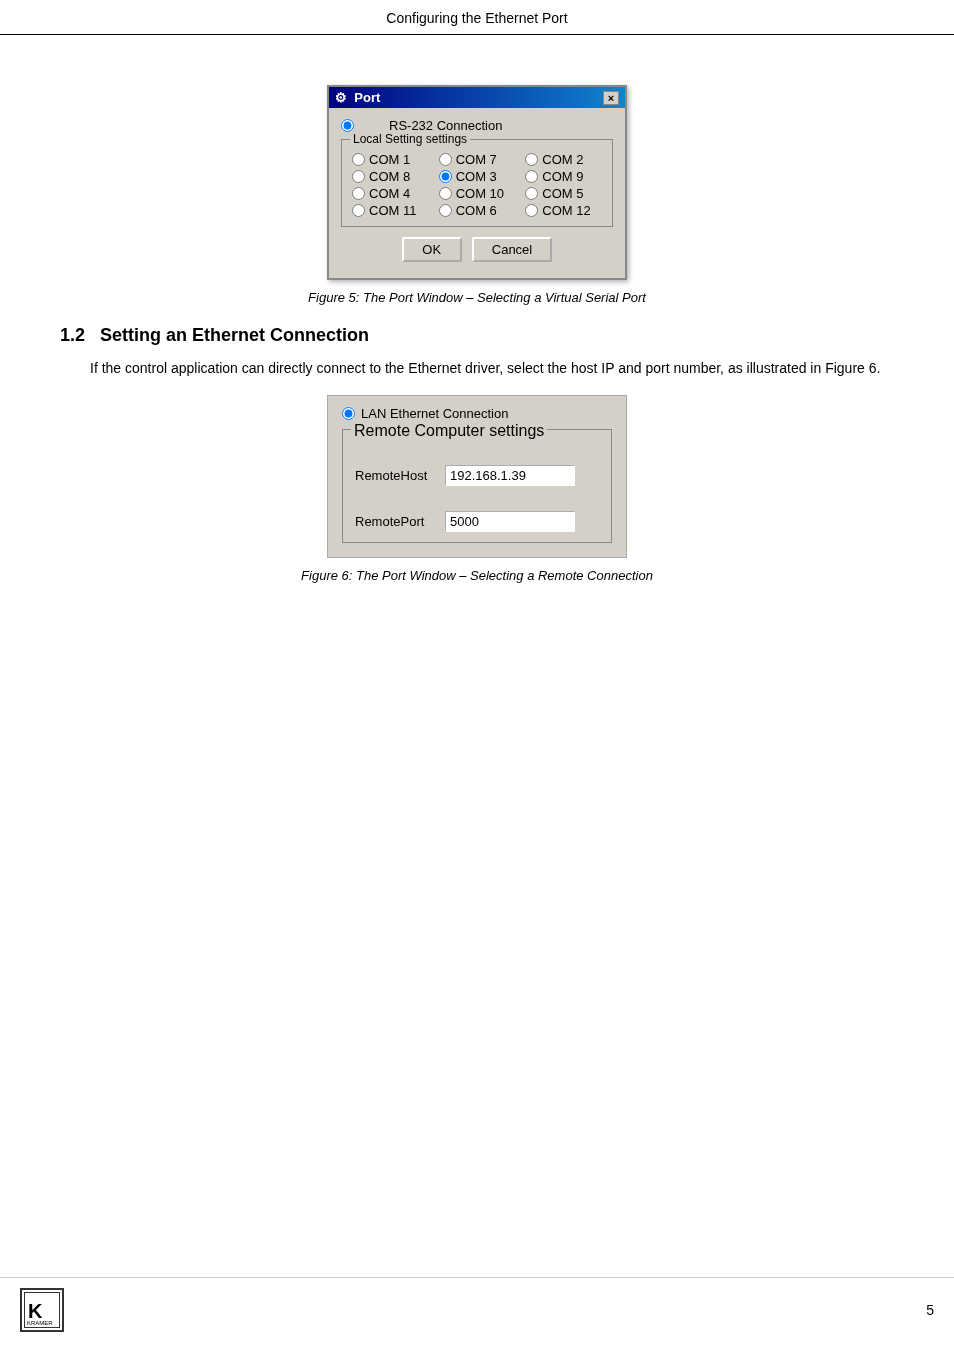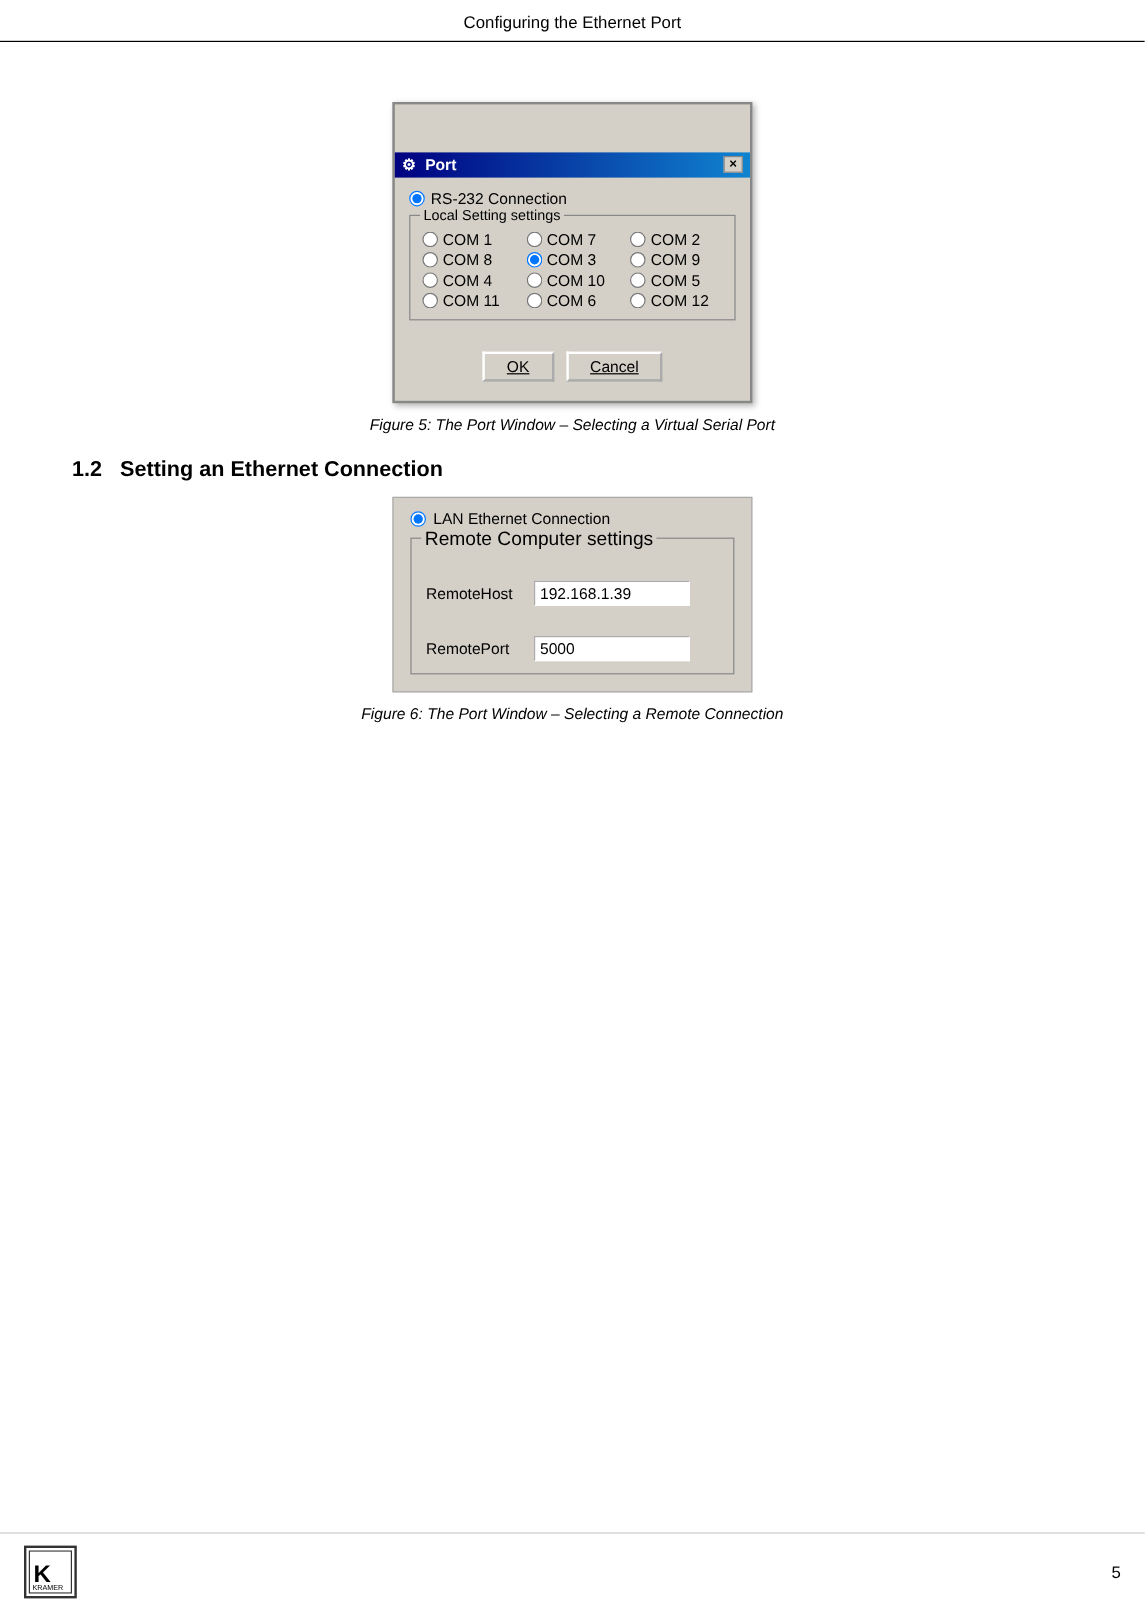--- a/index.html
+++ b/index.html
@@ -55,22 +55,21 @@
       box-shadow: 2px 2px 5px rgba(0,0,0,0.3);
     }
     .dialog-titlebar {
       background: linear-gradient(to right, #000080, #1084d0);
       color: white;
       padding: 3px 6px;
       font-size: 13px;
       font-weight: bold;
       display: flex;
       justify-content: space-between;
-      align-items: flex-start;
-      margin-top: 40px;
+      align-items: flex-end;
     }
     .dialog-close-btn {
       background: #d4d0c8;
       border: 1px solid #888;
       color: #000;
       font-size: 11px;
       width: 16px;
       height: 14px;
       display: flex;
       align-items: center;
@@ -80,20 +79,21 @@
     }
     .dialog-body {
       padding: 10px 12px;
     }
 
     
     .radio-row {
       display: flex;
       margin-bottom: 5px;
       font-size: 13px;
+      gap: 30px;
     }
     .radio-row input[type="radio"] {
       margin-right: 5px;
     }
 
     
     .groupbox {
       border: 1px solid #888;
       margin: 6px 0 8px 0;
       padding: 8px 10px 8px 10px;
@@ -126,23 +126,22 @@
     }
     .com-item input[type="radio"] {
       margin-right: 4px;
     }
 
     
     .dialog-buttons {
       display: flex;
       justify-content: center;
       gap: 10px;
-      margin-top: 26px;
+      margin-top: 10px;
       margin-bottom: 6px;
-      text-decoration: underline;
     }
     .dialog-btn {
       background: #d4d0c8;
       border: 2px outset #fff;
       padding: 3px 18px;
       font-size: 13px;
       cursor: pointer;
       min-width: 60px;
     }
 
@@ -337,20 +336,21 @@
   </div>
 
   <div>
     <h2 class="section-heading">
       <span>1.2</span>
       &nbsp;
       <span>Setting an Ethernet Connection</span>
     </h2>
   </div>
 
+  <div class="body-text">If the control application can directly connect to the Ethernet driver, select the host IP and port number, as illustrated in Figure 6.</div>
 
   <div class="figure-container">
     <div class="lan-dialog">
 
       <div class="lan-radio-row">
         <input type="radio" name="conn_type2" id="lan" checked="" style="">
         <label for="lan">LAN Ethernet Connection</label>
       </div>
 
       <div class="lan-groupbox">

